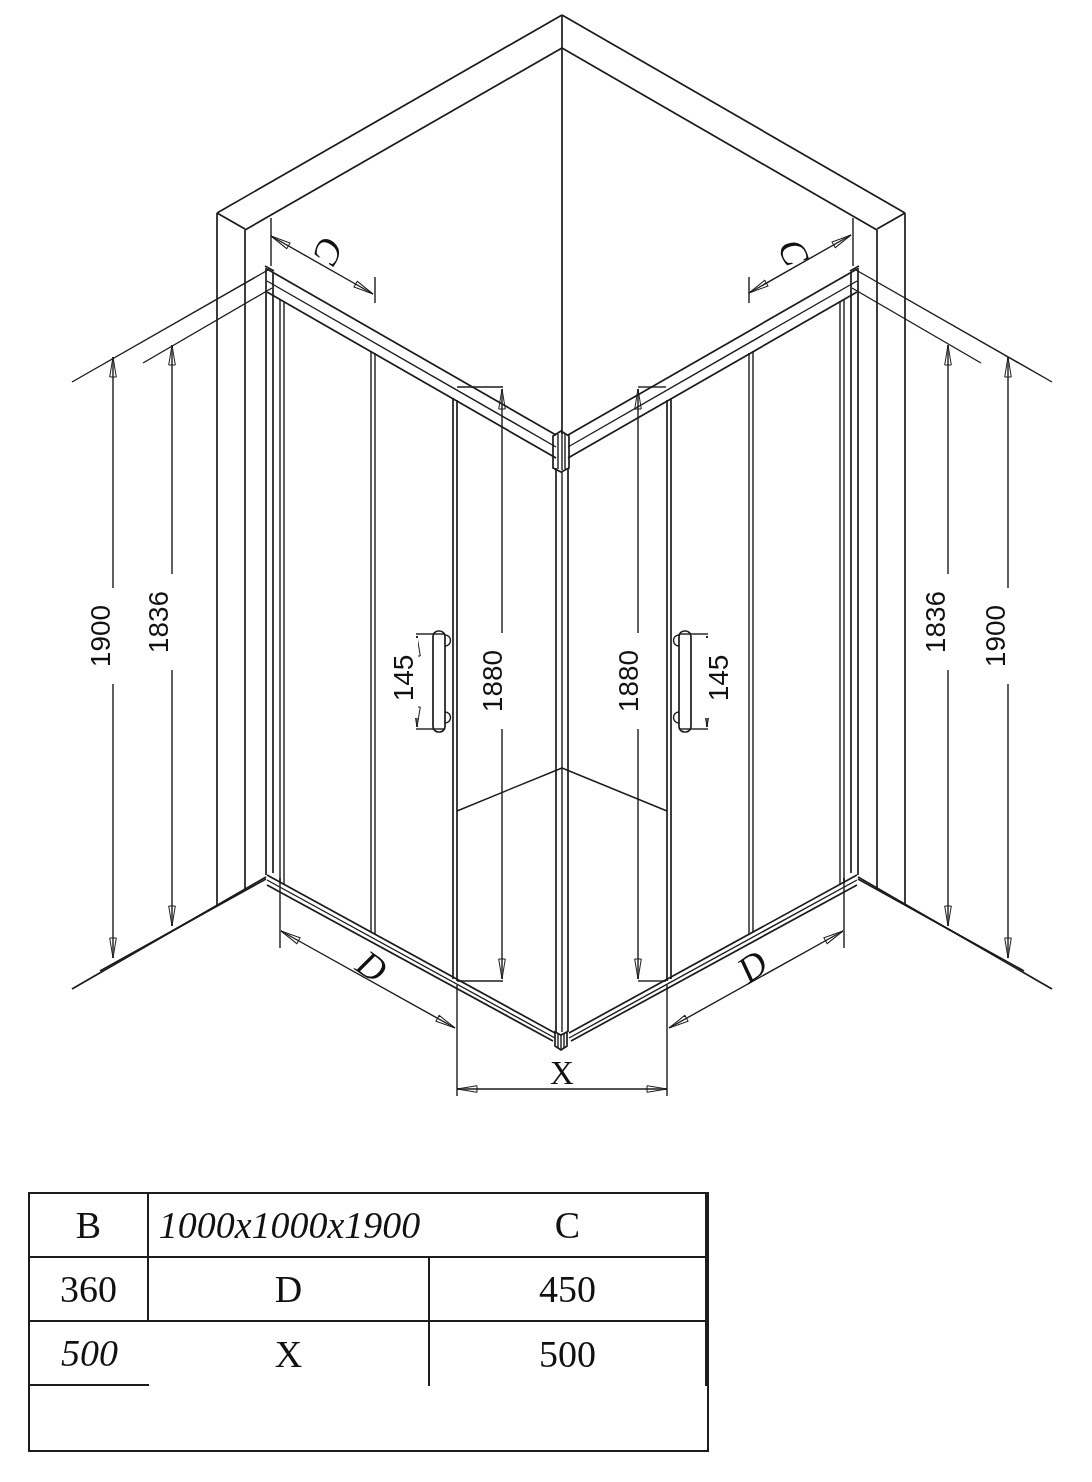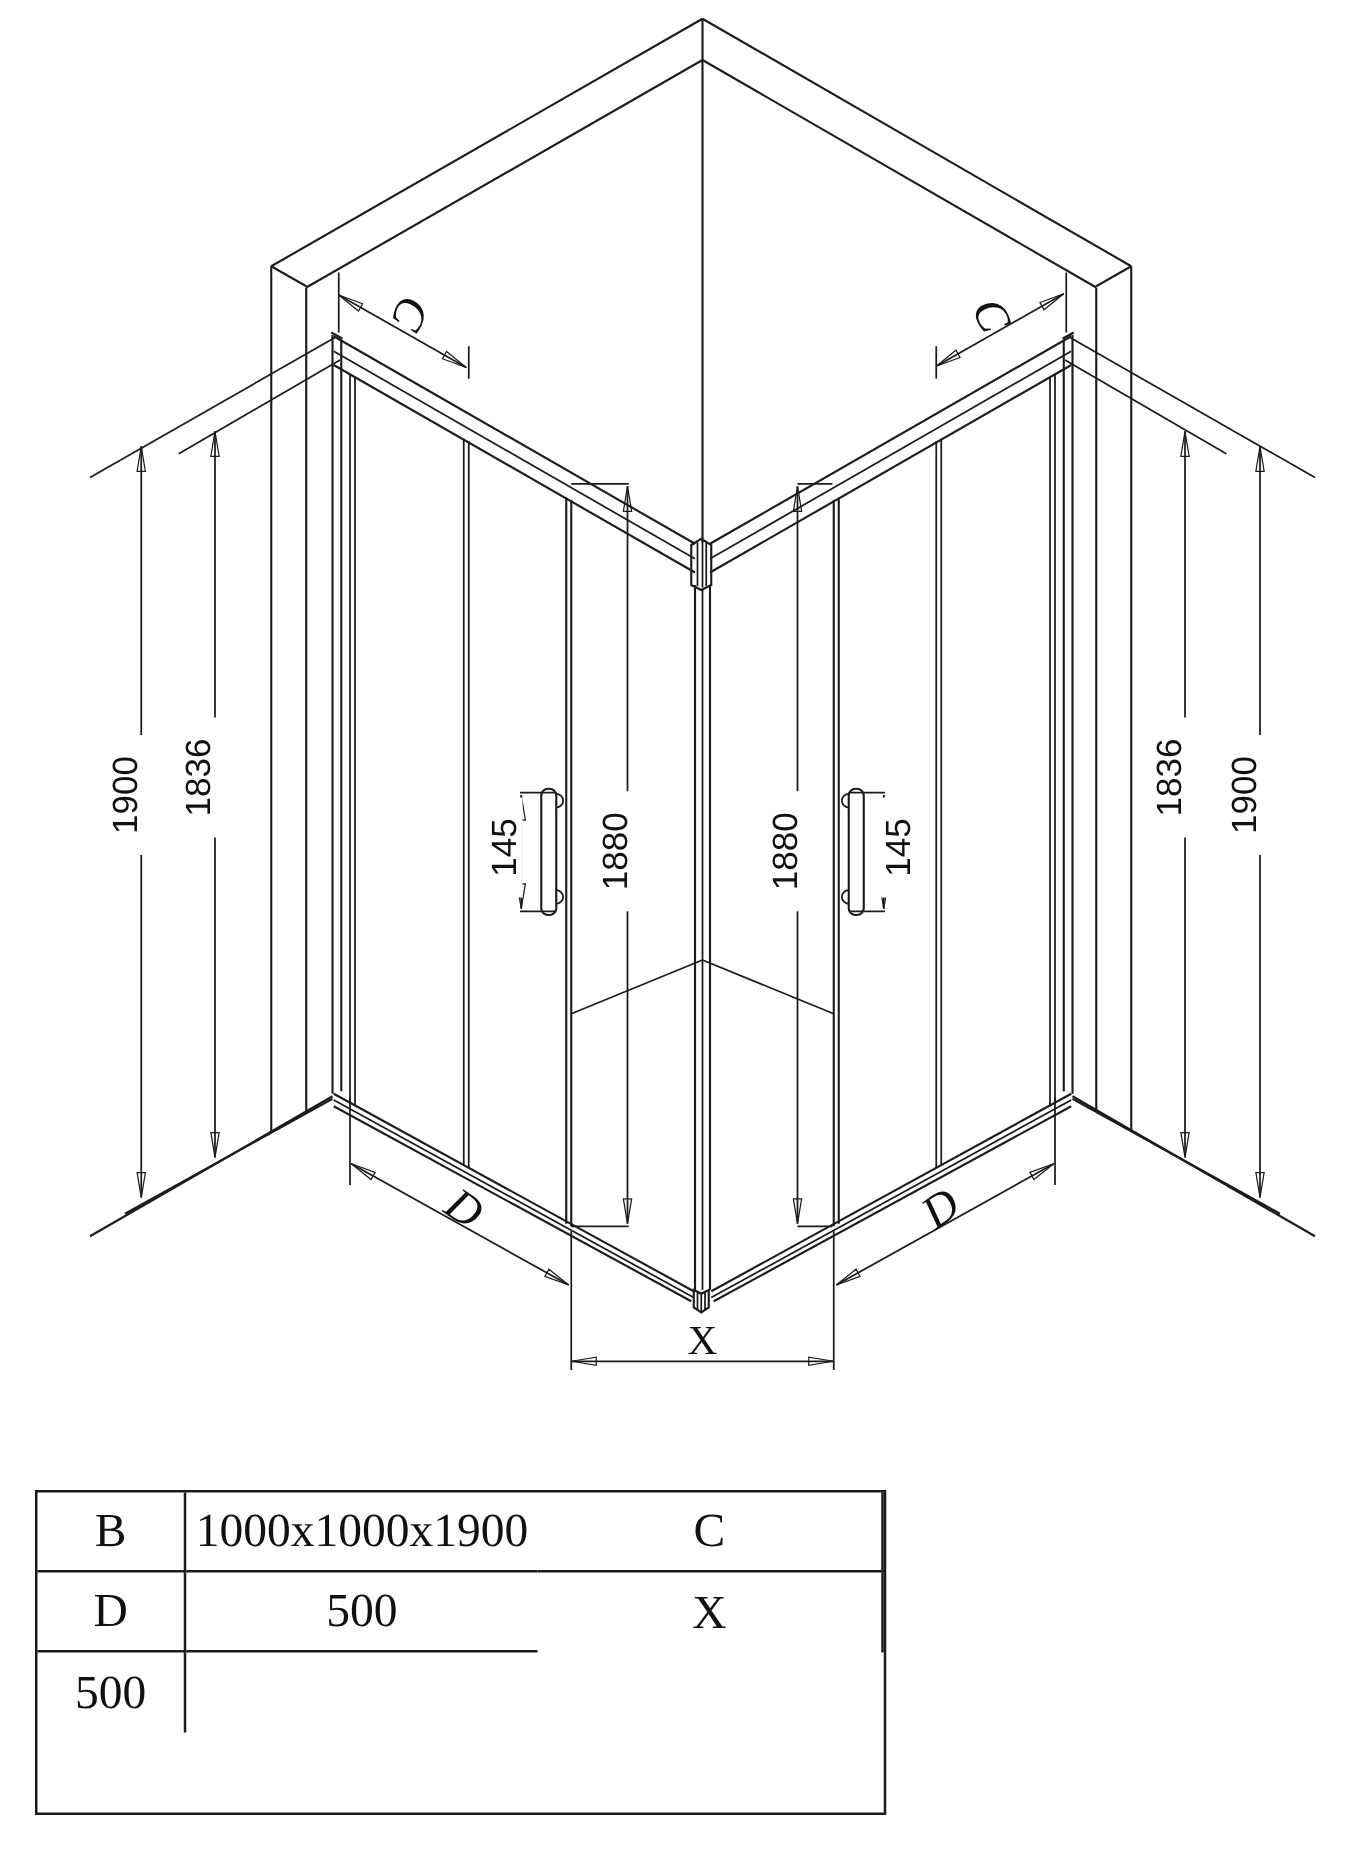--- a/index.html
+++ b/index.html
@@ -12,21 +12,21 @@
   .dim text{font-family:"Liberation Sans", sans-serif;font-size:28px;fill:#111;stroke:none;}
   .dim .letter{font-family:"Liberation Serif", serif;font-style:italic;font-size:37px;}
   .dim .letter-x{font-family:"Liberation Serif", serif;font-style:normal;font-size:33px;}
   .mask{fill:#ffffff;stroke:none;}
   .spec-table{position:absolute;left:28px;top:1192px;width:681px;height:260px;
       border:2px solid #1c1c1c;display:grid;grid-template-columns:119px 281px 277px;
       grid-template-rows:repeat(4,1fr);box-sizing:border-box;}
   .cell{border-right:2px solid #1c1c1c;border-bottom:2px solid #1c1c1c;
       display:flex;align-items:center;justify-content:center;
       font-size:38px;color:#111;box-sizing:border-box;}
-  .cell.last-col{border-right:none;}
+  .cell.last-col{border-right:none;font-style:italic;}
   .cell.last-row{border-bottom:none;}
 </style>
 </head>
 <body>
 
 <div class="page">
 
 <svg width="1092" height="1482" viewBox="0 0 1092 1482">
   <defs>
     <marker id="arw" markerUnits="userSpaceOnUse" markerWidth="22" markerHeight="9" refX="21" refY="4.5" orient="auto-start-reverse">
@@ -227,21 +227,23 @@
       <text class="letter-x" text-anchor="middle" dy="0.35em">X</text>
     </g>
   </g>
 </svg>
 
 <div class="spec-table">
   <div class="cell">B</div>
   <div class="cell last-col">1000x1000x1900</div>
 
   <div class="cell">C</div>
+  <div class="cell">360</div>
 
   <div class="cell">D</div>
+  <div class="cell">450</div>
   <div class="cell last-col">500</div>
 
   <div class="cell last-row">X</div>
   <div class="cell last-row">500</div>
 </div>
 
 </div>
 
 </body></html>

